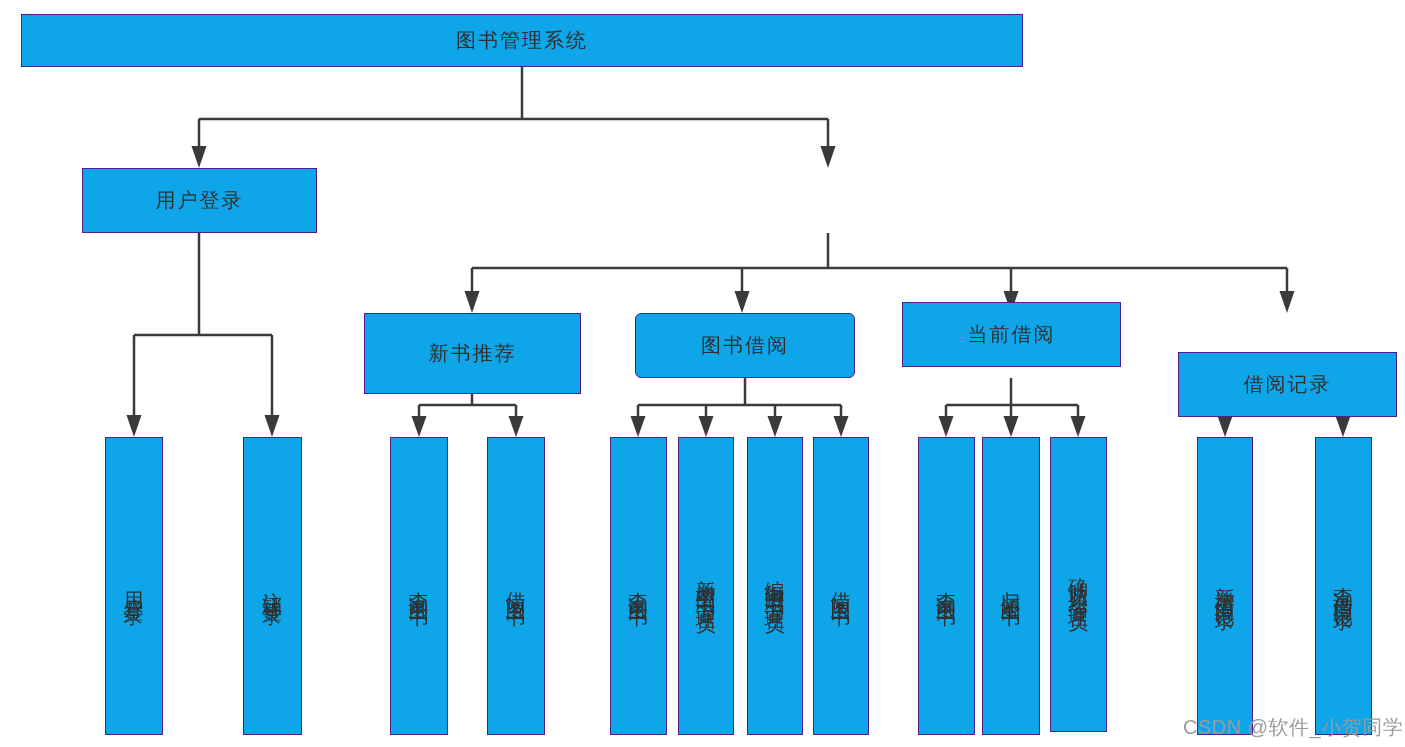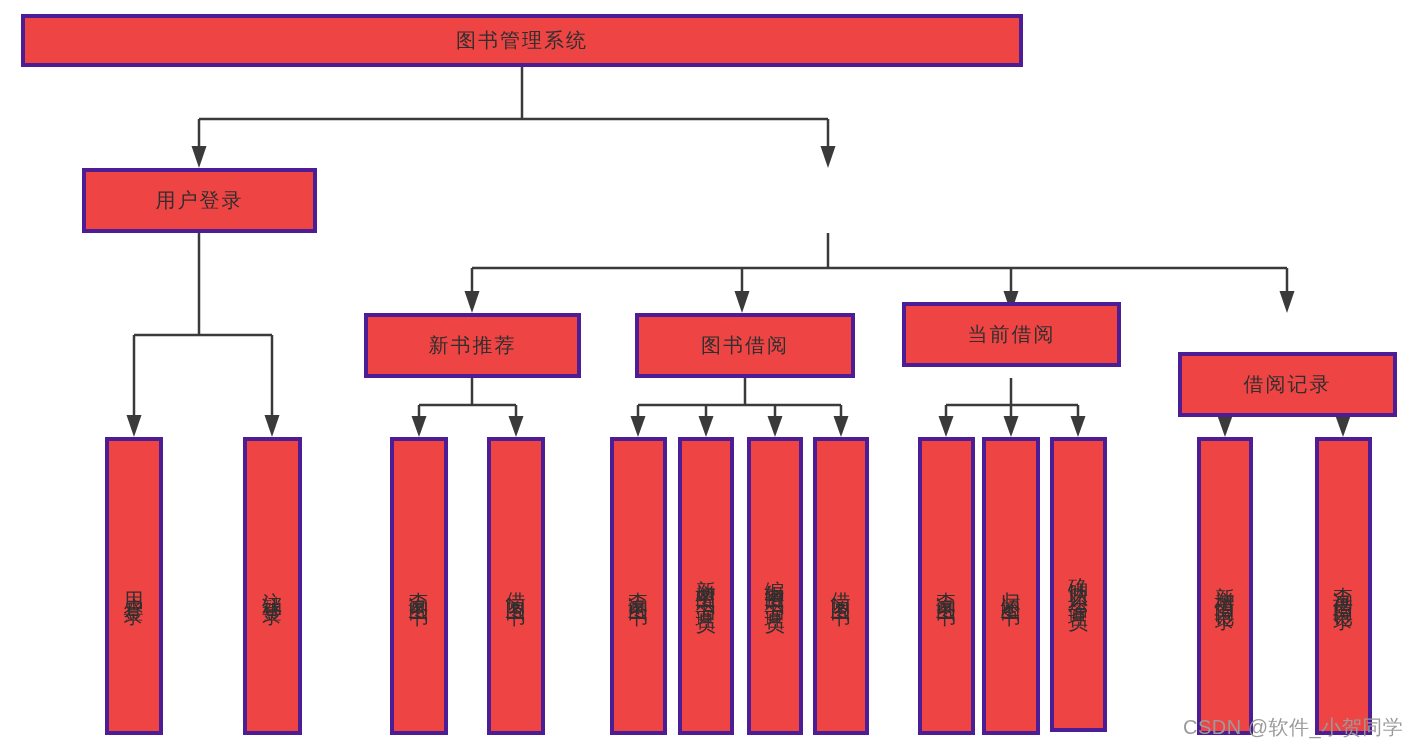--- a/index.html
+++ b/index.html
@@ -16,22 +16,22 @@
     overflow: hidden;
   }
   #edges {
     position: absolute;
     left: 0;
     top: 0;
     z-index: 1;
   }
   .node {
     position: absolute;
-    background: #ef4444;
-    border: 4px solid #4c1d95;
+    background: #0ea5e9;
+    border: 1px solid #4c1d95;
     box-sizing: border-box;
     display: flex;
     align-items: center;
     justify-content: center;
     color: #2f2f2f;
     font-size: 20px;
     letter-spacing: 2px;
     z-index: 2;
   }
   .node.h {
@@ -126,22 +126,22 @@
       <path d="M1343,405 V421"></path>
       <path d="M1217.5,416 L1232.5,416 L1225,437 Z" fill="#3a3a3a" stroke="none"></path>
       <path d="M1335.5,416 L1350.5,416 L1343,437 Z" fill="#3a3a3a" stroke="none"></path>
     </g>
   </svg>
 
   <div class="node h" style="left:21px; top:14px; width:1002px; height:53px;">图书管理系统</div>
 
   <div class="node h" style="left:82px; top:168px; width:235px; height:65px;">用户登录</div>
 
-  <div class="node h" style="left:364px; top:313px; width:217px; height:65px;">新书推荐</div>
-  <div class="node h" style="left:635px; top:313px; width:220px; height:65px;">图书借阅</div>
+  <div class="node h" style="left:364px; top:313px; width:217px; height:81px;">新书推荐</div>
+  <div class="node h" style="left:635px; top:313px; width:220px; height:65px;border-radius:6px;">图书借阅</div>
   <div class="node h" style="left:902px; top:302px; width:219px; height:65px;">当前借阅</div>
   <div class="node h" style="left:1178px; top:313px; width:219px; height:65px;margin-top:39px;">借阅记录</div>
 
   <div class="node v" style="left:105px; top:437px; width:58px; height:298px;">用户登录</div>
   <div class="node v" style="left:243px; top:437px; width:59px; height:298px;">注销登录</div>
 
   <div class="node v" style="left:390px; top:437px; width:58px; height:298px;">查询图书</div>
   <div class="node v" style="left:487px; top:437px; width:58px; height:298px;">借阅图书</div>
 
   <div class="node v" style="left:610px; top:437px; width:57px; height:298px;">查询图书</div>

